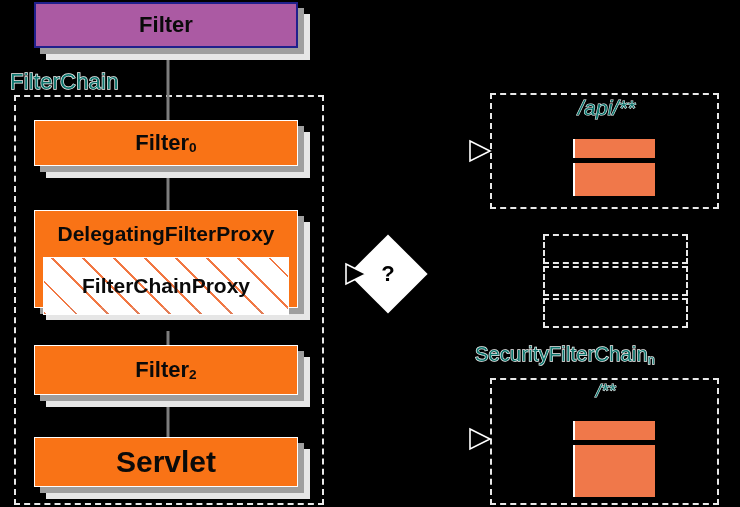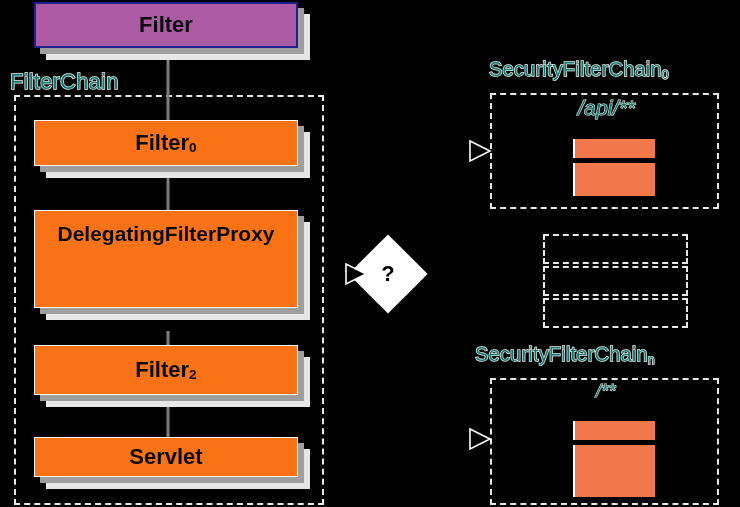--- a/index.html
+++ b/index.html
@@ -120,20 +120,21 @@
   <div class="conn" style="left:158px;top:162px;width:20px;height:50px;">
     <div class="stem"></div>
     <div class="head-up"></div>
     <svg class="head-dn" width="20" height="18" viewBox="0 0 20 18" style="left:50%;transform:translateX(-50%);bottom:0;">
       <polygon points="2,1 18,1 10,16" fill="#000" stroke="#ffffff" stroke-width="2"></polygon>
     </svg>
   </div>
 
   <div class="node composite" style="left:34px;top:210px;width:264px;height:98px;">
     <div class="dfp-title">DelegatingFilterProxy</div>
+    <div class="fcp">FilterChainProxy</div>
   </div>
 
   <div class="conn" style="left:158px;top:316px;width:20px;height:50px;">
     <div class="stem"></div>
     <div class="head-up"></div>
     <svg class="head-dn" width="20" height="18" viewBox="0 0 20 18" style="left:50%;transform:translateX(-50%);bottom:0;">
       <polygon points="2,1 18,1 10,16" fill="#000" stroke="#ffffff" stroke-width="2"></polygon>
     </svg>
   </div>
 
@@ -143,33 +144,30 @@
   </div>
 
   <div class="conn" style="left:158px;top:392px;width:20px;height:48px;">
     <div class="stem"></div>
     <div class="head-up"></div>
     <svg class="head-dn" width="20" height="18" viewBox="0 0 20 18" style="left:50%;transform:translateX(-50%);bottom:0;">
       <polygon points="2,1 18,1 10,16" fill="#000" stroke="#ffffff" stroke-width="2"></polygon>
     </svg>
   </div>
 
-  <div class="node" style="left:34px;top:437px;width:264px;height:40px;font-size:22px;">
+  <div class="node" style="left:34px;top:437px;width:264px;height:50px;font-size:30px;">
     <span>Servlet</span>
   </div>
 
   <svg class="diamond-tail" width="26" height="26" viewBox="0 0 26 26" style="left:344px;top:261px;">
     <polygon points="2,3 22,13 2,23" fill="#000" stroke="#ffffff" stroke-width="1.6"></polygon>
   </svg>
   <div class="diamond" style="left:360px;top:246px;"></div>
   <div class="diamond-label" style="left:360px;top:246px;width:56px;height:56px;">?</div>
 
-  <div class="outline-label" style="left:489px;top:58px;font-size:20px;">
-    <span>SecurityFilterChain</span><sub>0</sub>
-  </div>
 
   <div class="dashed-box" style="left:490px;top:93px;width:229px;height:116px;"></div>
 
   <svg class="chain-arrow" width="26" height="26" viewBox="0 0 26 26" style="left:468px;top:138px;">
     <polygon points="2,3 22,13 2,23" fill="#000" stroke="#ffffff" stroke-width="1.6"></polygon>
   </svg>
 
   <div class="outline-label ital" style="left:578px;top:96px;font-size:21px;">/api/**</div>
 
   <div class="bar" style="left:573px;top:139px;width:82px;height:19px;"></div>

